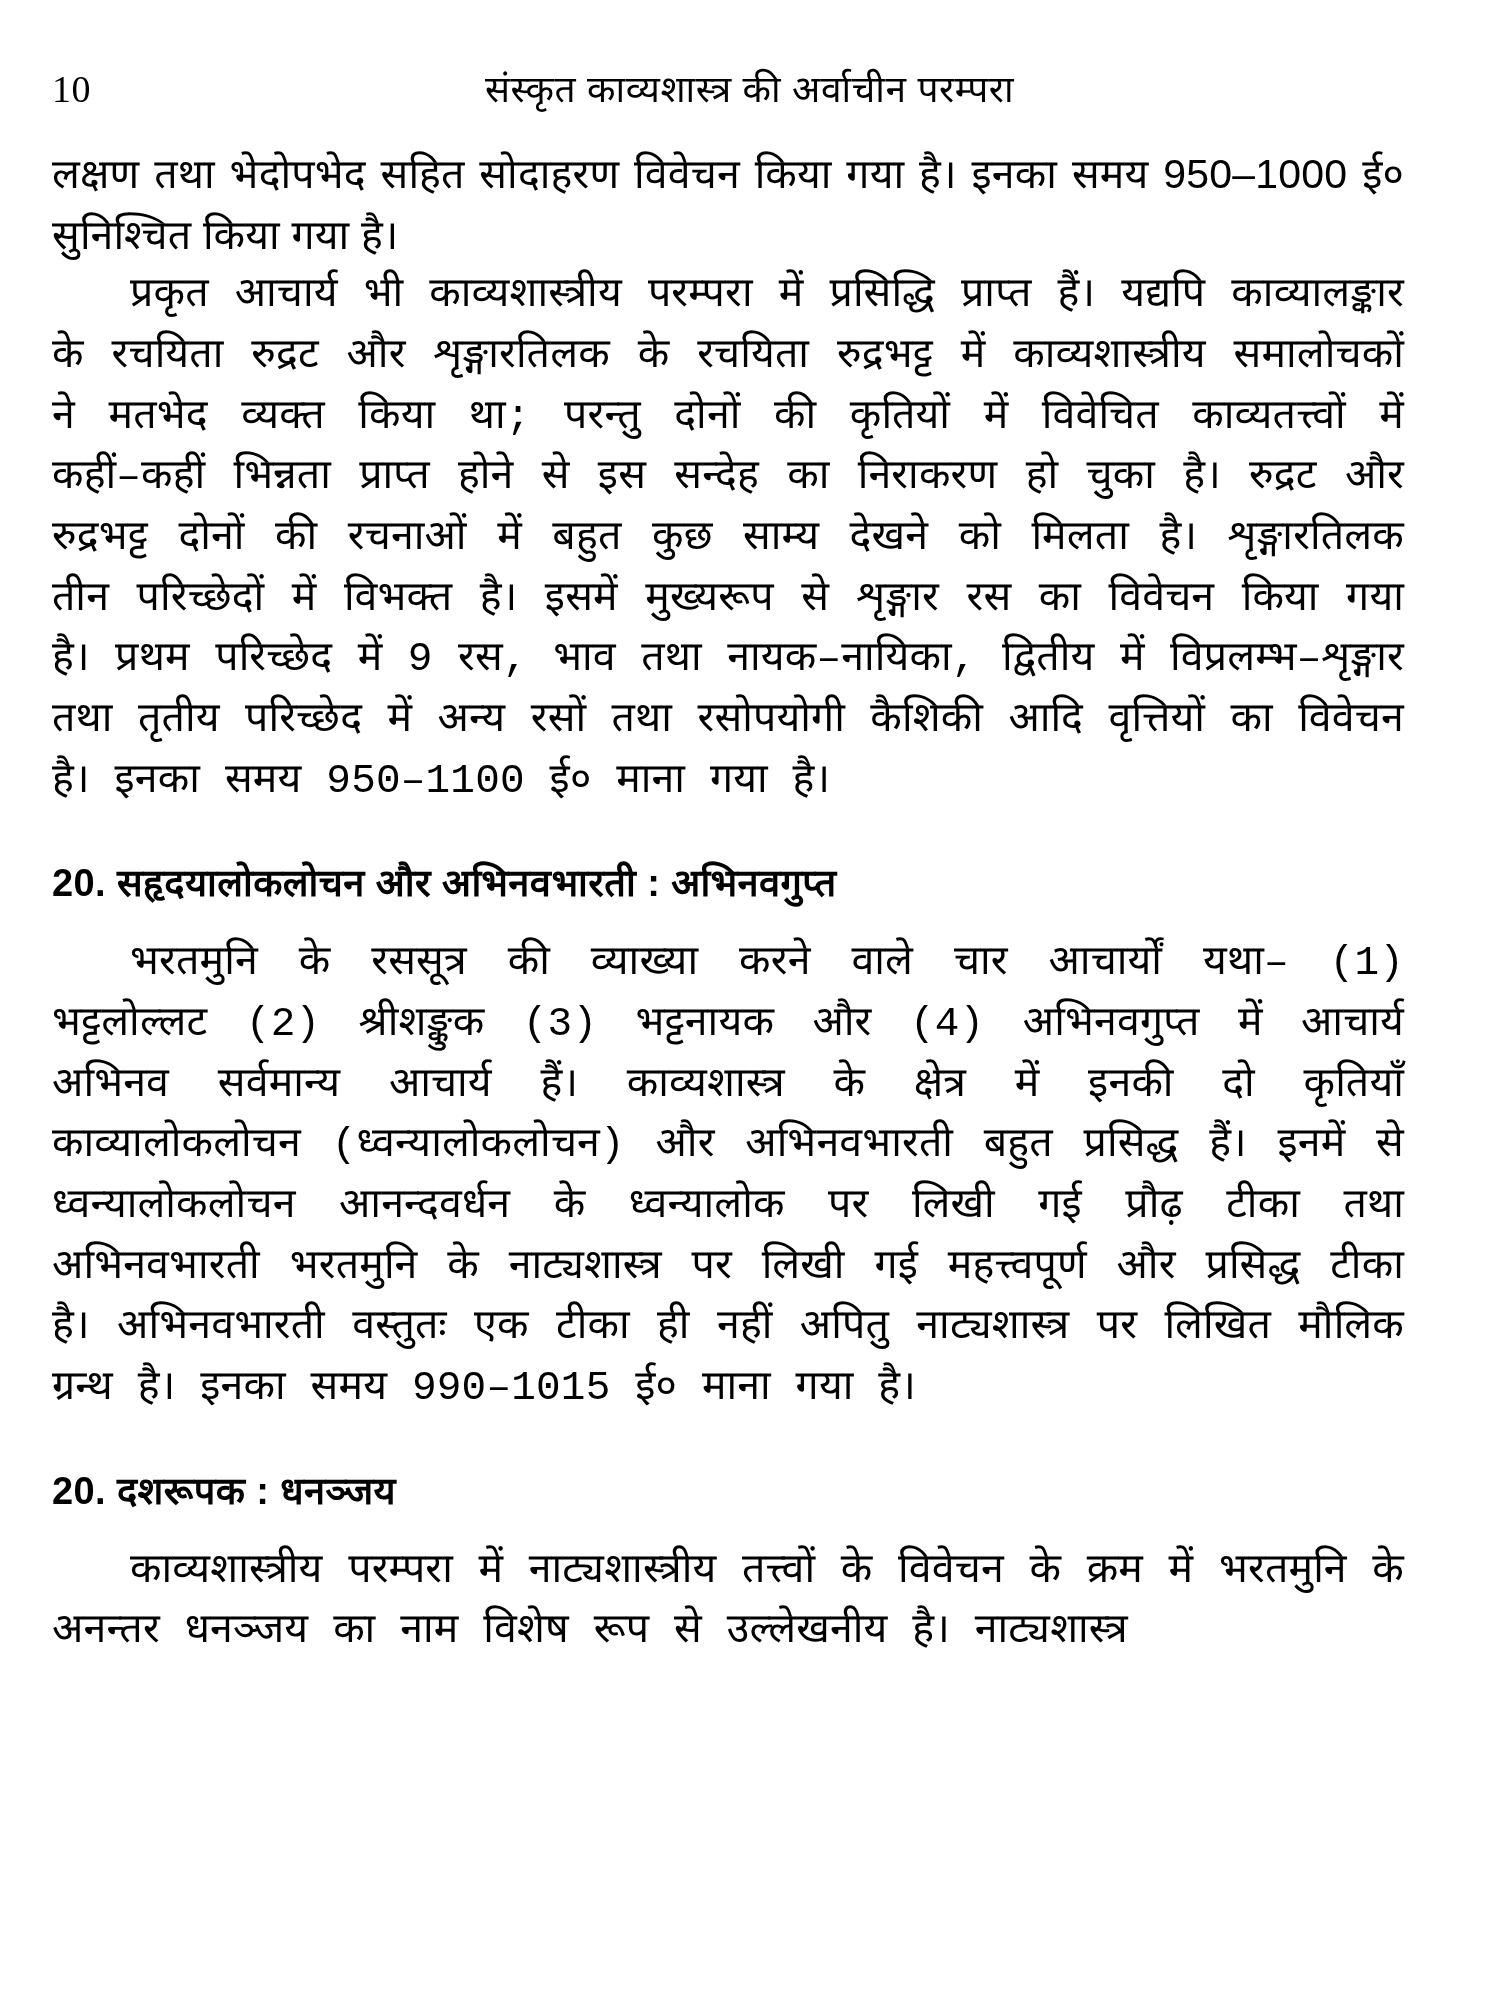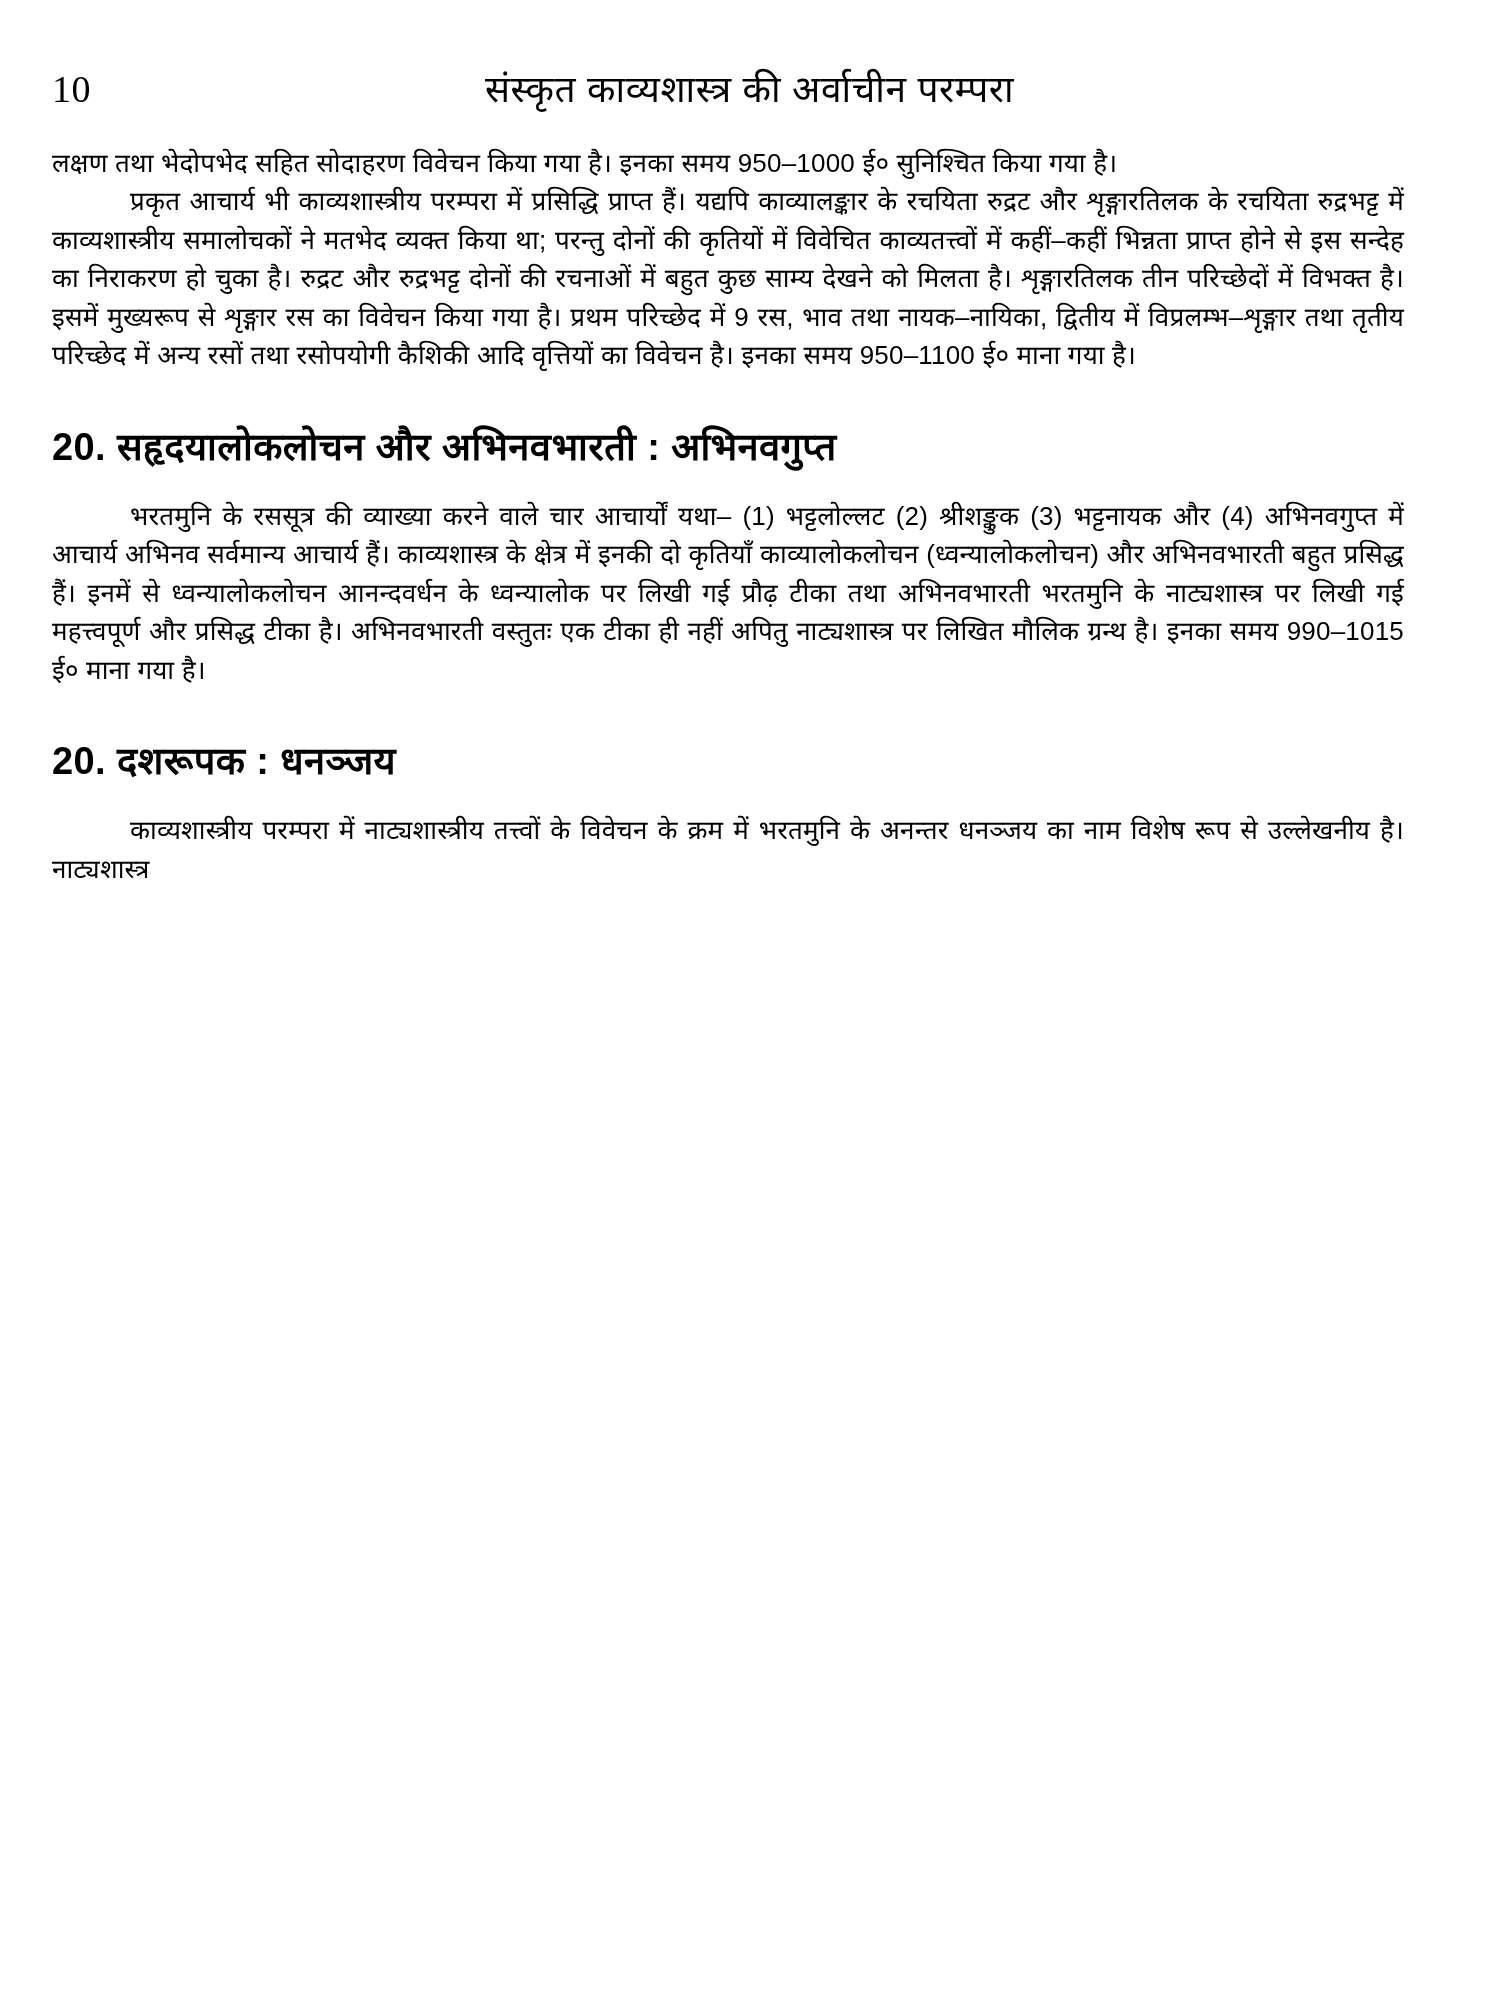--- a/index.html
+++ b/index.html
@@ -41,30 +41,31 @@
     font-weight: 400;
     letter-spacing: 0.6px;
     padding-right: 40px;
     font-family: "Liberation Sans", "DejaVu Sans", sans-serif;
   }
   .body-block {
     margin-top: 26px;
   }
   p.para {
     margin: 0 0 0 0;
-    font-size: 26px;
+    font-size: 41px;
     line-height: 1.48;
     text-align: justify;
     text-justify: inter-word;
     font-family: "Liberation Sans", "DejaVu Sans", sans-serif;
     font-weight: 500;
     letter-spacing: 0.2px;
   }
   p.para.indent {
     text-indent: 78px;
+    font-family: Liberation Mono, monospace;
   }
   h2.section-heading {
     font-size: 38px;
     font-weight: 700;
     margin: 44px 0 26px 0;
     font-family: "Liberation Sans", "DejaVu Sans", sans-serif;
     letter-spacing: 0.4px;
   }
 </style>
 </head>

